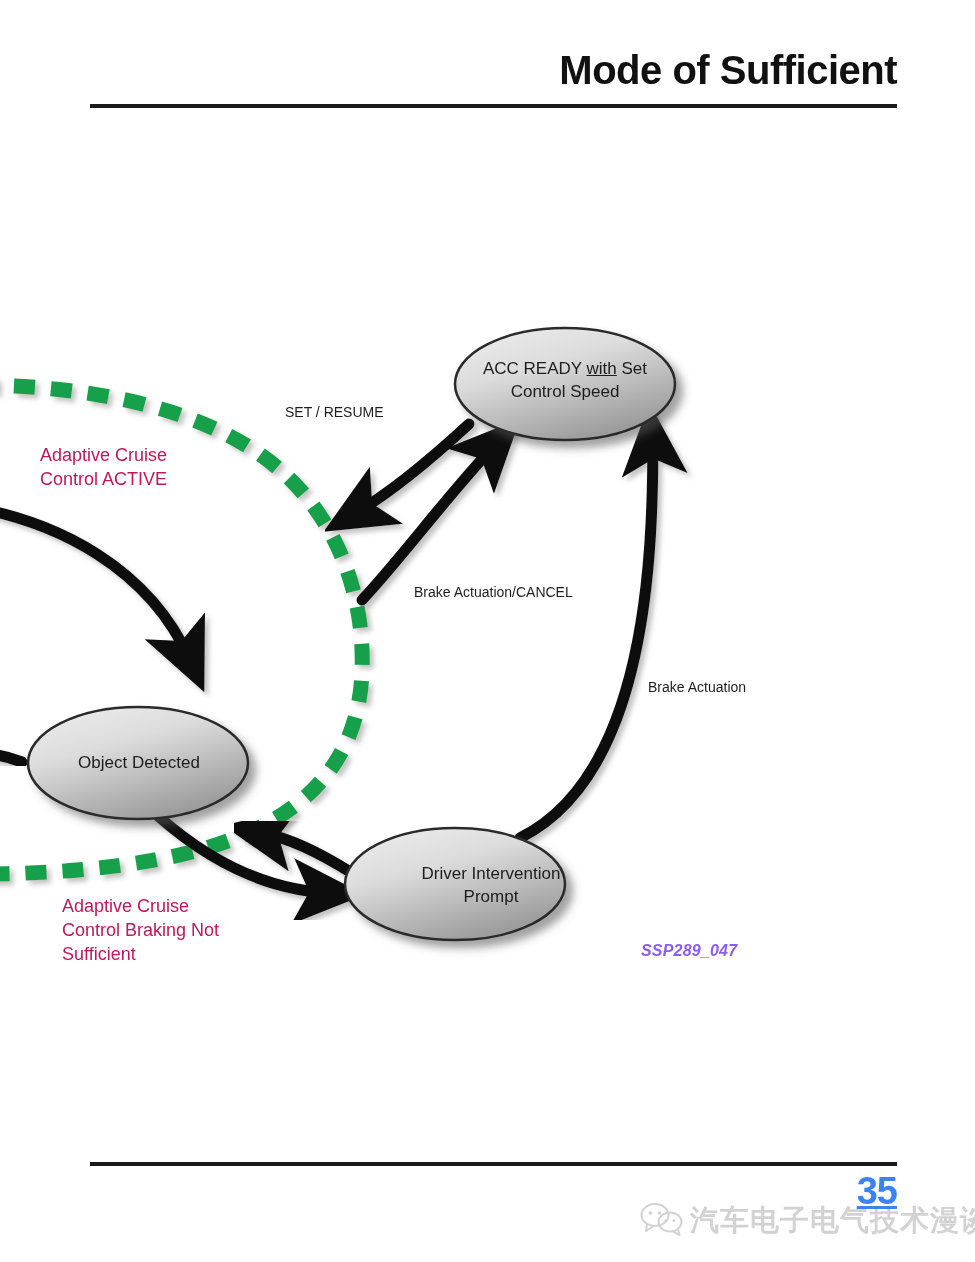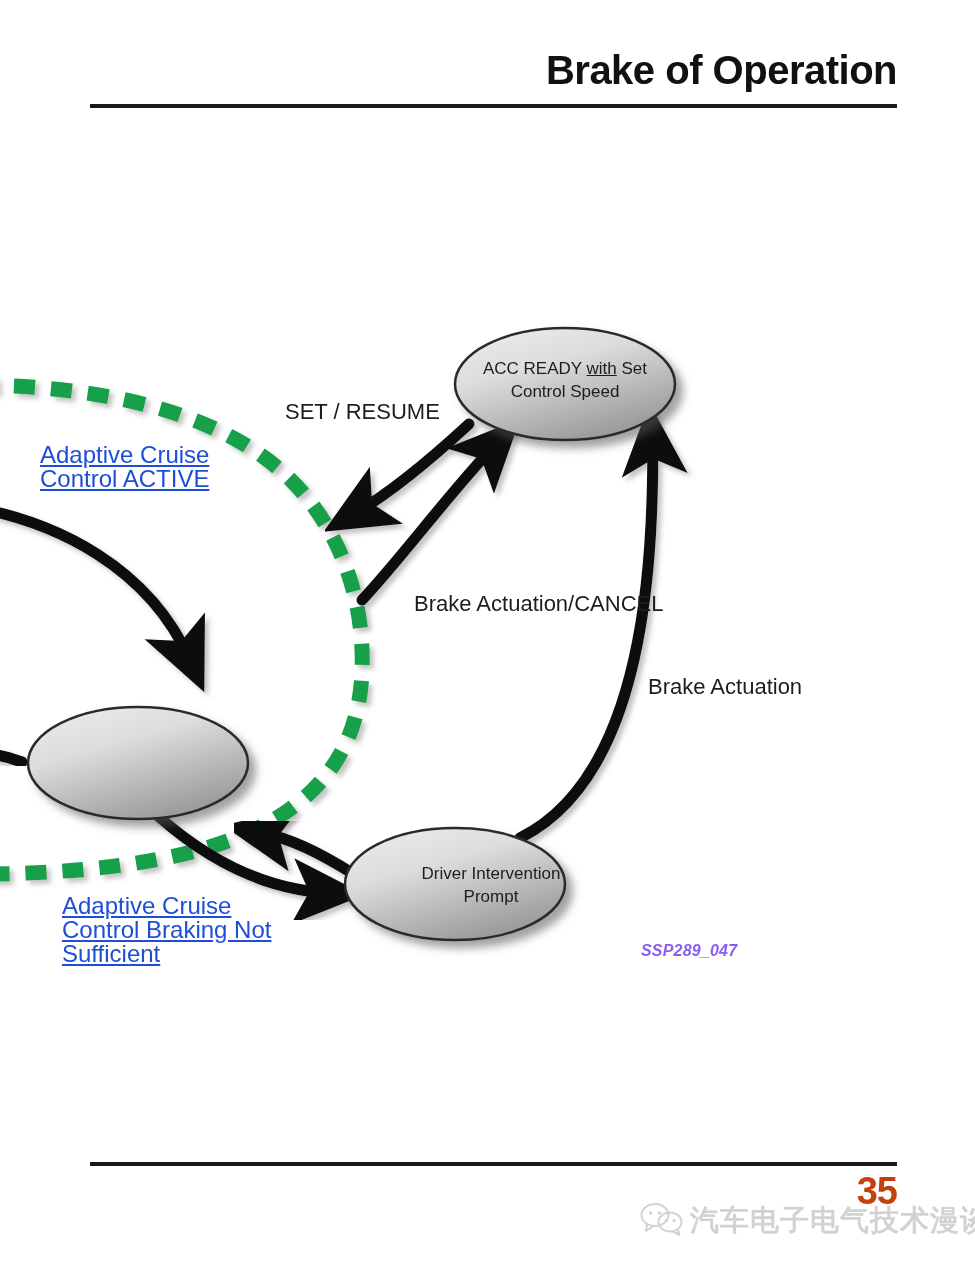--- a/index.html
+++ b/index.html
@@ -67,37 +67,36 @@
   }
   .node-label .underline { text-decoration: underline; }
 
   #node-acc-ready-label { left: 455px; top: 357px; width: 220px; }
   #node-object-detected-label { left: 28px; top: 751px; width: 222px; }
   #node-driver-prompt-label { left: 345px; top: 862px; width: 220px; margin-left: 36px; }
 
   
   .edge-label {
     position: absolute;
-    font-size: 22px;
+    font-size: 14px;
     line-height: 24px;
     color: #1d1d1d;
     white-space: nowrap;
   }
   #edge-label-set-resume { left: 285px; top: 400px; }
-  #edge-label-brake-cancel { left: 414px; top: 580px; margin-top: 12px; }
+  #edge-label-brake-cancel { left: 414px; top: 580px; }
   #edge-label-brake-actuation { left: 648px; top: 675px; }
 
   
   .region-label {
     position: absolute;
-    font-size: 24px;
+    font-size: 18px;
     line-height: 24px;
-    color: #1d4ed8;
-    white-space: nowrap;
-    text-decoration: underline;
+    color: #be185d;
+    white-space: nowrap;
   }
   #region-label-acc-active { left: 40px; top: 443px; }
   #region-label-braking-not-sufficient { left: 62px; top: 894px; }
 
   
   #figure-id {
     position: absolute;
     left: 641px;
     top: 942px;
     font-size: 16px;
@@ -115,22 +114,23 @@
     top: 1162px;
     height: 4px;
     background: #1a1a1a;
   }
   #page-number {
     position: absolute;
     right: 78px;
     top: 1170px;
     font-size: 38px;
     font-weight: bold;
-    color: #c2410c;
+    color: #3b82f6;
     letter-spacing: -1px;
+    text-decoration: underline;
   }
   #watermark {
     position: absolute;
     left: 640px;
     top: 1196px;
     width: 330px;
     height: 50px;
     display: flex;
     align-items: center;
     gap: 6px;
@@ -144,21 +144,21 @@
     white-space: nowrap;
     letter-spacing: 1px;
   }
   #watermark-icon { flex: 0 0 auto; }
 </style>
 </head>
 <body>
 
 <div id="page">
 
-  <div id="header-title">Brake of Operation</div>
+  <div id="header-title">Mode of Sufficient</div>
   <div id="header-rule"></div>
 
   <div id="diagram">
 
     <svg id="diagram-svg" width="975" height="1010" viewBox="0 0 975 1010" xmlns="http://www.w3.org/2000/svg">
       <defs>
         <linearGradient id="nodeGrad" x1="0%" y1="0%" x2="55%" y2="100%">
           <stop offset="0%" stop-color="#eeeeee"></stop>
           <stop offset="42%" stop-color="#dcdcdc"></stop>
           <stop offset="100%" stop-color="#9d9d9d"></stop>
@@ -224,20 +224,23 @@
       <g>
         <ellipse cx="455" cy="884" rx="110" ry="56" fill="url(#nodeGrad)" stroke="#2b2b2b" stroke-width="2.5" filter="url(#nodeShadow)"></ellipse>
       </g>
     </svg>
 
     <div class="node-label" id="node-acc-ready-label">
       <span>ACC READY </span><span class="underline">with</span><span> Set</span><br>
       <span>Control Speed</span>
     </div>
 
+    <div class="node-label" id="node-object-detected-label">
+      <span>Object Detected</span>
+    </div>
 
     <div class="node-label" id="node-driver-prompt-label">
       <span>Driver Intervention</span><br>
       <span>Prompt</span>
     </div>
 
     <div class="edge-label" id="edge-label-set-resume">SET / RESUME</div>
 
     <div class="edge-label" id="edge-label-brake-cancel">Brake Actuation/CANCEL</div>
 

